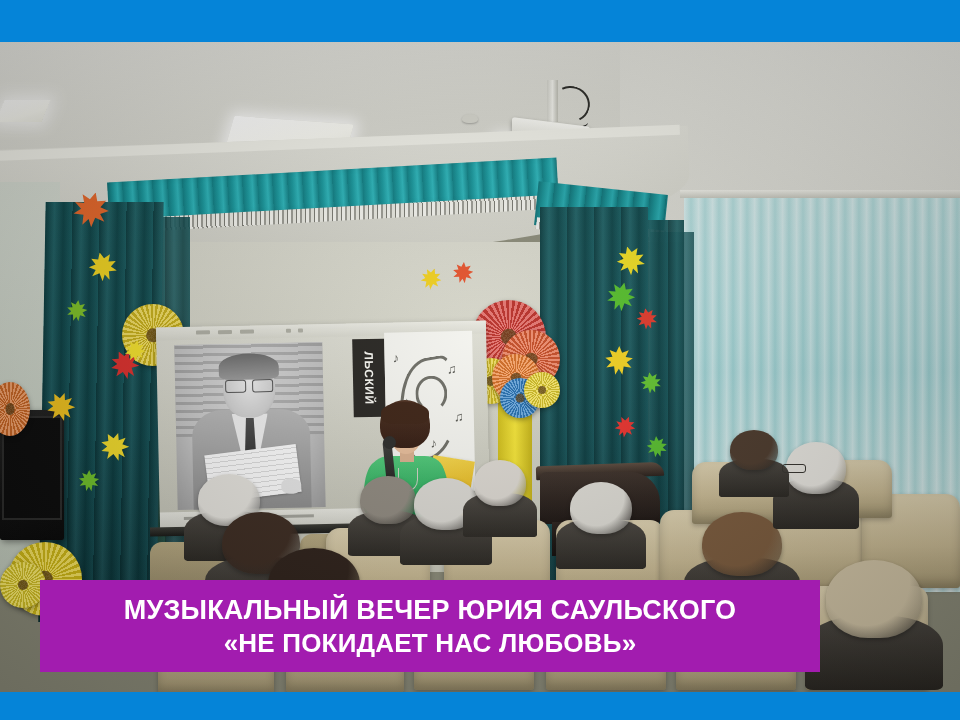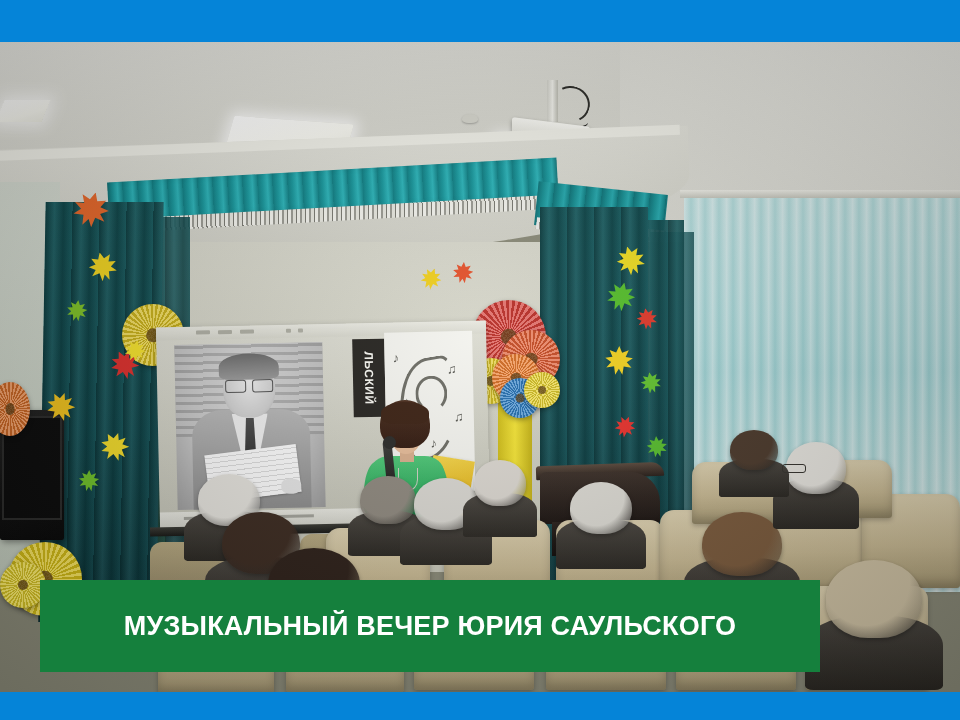--- a/index.html
+++ b/index.html
@@ -508,21 +508,21 @@
     position: absolute; left: 0; top: 0; width: 100%; height: 100%;
     background:
       radial-gradient(ellipse at 50% 45%, rgba(255,255,255,.05) 0%, rgba(0,0,0,.22) 100%);
     pointer-events: none;
   }
 
   
   .caption {
     position: absolute;
     left: 40px; top: 580px; width: 780px; height: 92px;
-    background: #15803d;
+    background: #a21caf;
     z-index: 30;
     display: flex;
     flex-direction: column;
     align-items: center;
     justify-content: center;
     gap: 6px;
   }
   .caption-line1, .caption-line2 {
     color: #ffffff;
     font-family: "Liberation Sans", sans-serif;
@@ -728,16 +728,17 @@
         <div class="shoulders" style="left: 804.88px; top: 574.16px; width: 138.24px; height: 74.1px; background: linear-gradient(rgb(74, 70, 64) 0%, rgb(42, 39, 34) 100%);"></div>
         <div class="head" style="left: 826px; top: 518px; width: 96px; height: 78px; background: radial-gradient(at 42% 28%, rgb(207, 194, 164) 0%, rgb(207, 194, 164) 55%, rgba(0, 0, 0, 0.35) 100%);"></div>
         <div class="glasses-small" style="left: 782px; top: 421.84px;"></div>
       </div>
 
     <div class="photo-grade"></div>
   </div>
 
   <div class="caption">
     <div class="caption-line1">МУЗЫКАЛЬНЫЙ ВЕЧЕР ЮРИЯ САУЛЬСКОГО</div>
+    <div class="caption-line2">«НЕ ПОКИДАЕТ НАС  ЛЮБОВЬ»</div>
   </div>
 
   <div class="bar-bottom"></div>
 </div>
 
 </body></html>

